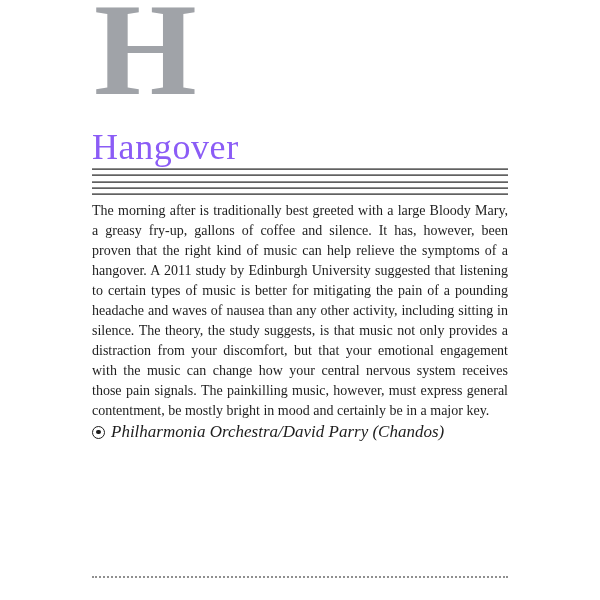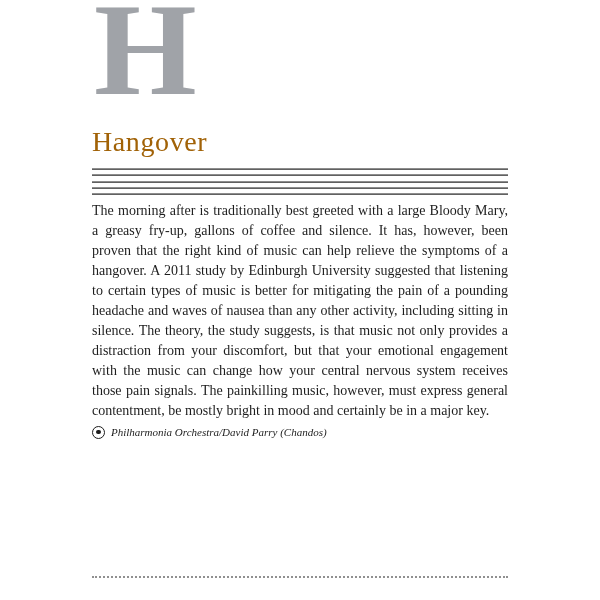--- a/index.html
+++ b/index.html
@@ -23,24 +23,24 @@
     line-height: 1;
     font-weight: bold;
     color: #a0a3a8;
     letter-spacing: 0;
   }
   .title {
     position: absolute;
     left: 92px;
     top: 126px;
     margin: 0;
-    font-size: 28px;
+    font-size: 36px;
     font-weight: 400;
     letter-spacing: 0.6px;
-    color: #a16207;
+    color: #8b5cf6;
   }
   .staff {
     position: absolute;
     left: 92px;
     top: 168px;
     width: 416px;
   }
   .staff-line {
     height: 2px;
     background: #616161;
@@ -70,21 +70,21 @@
     text-align: left;
     color: #141414;
   }
   .entry-heading em { font-style: italic; }
   .recording {
     margin-top: 1px;
     display: flex;
     align-items: center;
     gap: 6px;
     font-style: italic;
-    font-size: 11px;
+    font-size: 17px;
     color: #1d1d1d;
     text-align: left;
   }
   .rec-icon {
     flex: 0 0 auto;
     display: inline-block;
     width: 11px;
     height: 11px;
     border: 1.6px solid #1c1c1c;
     border-radius: 50%;

